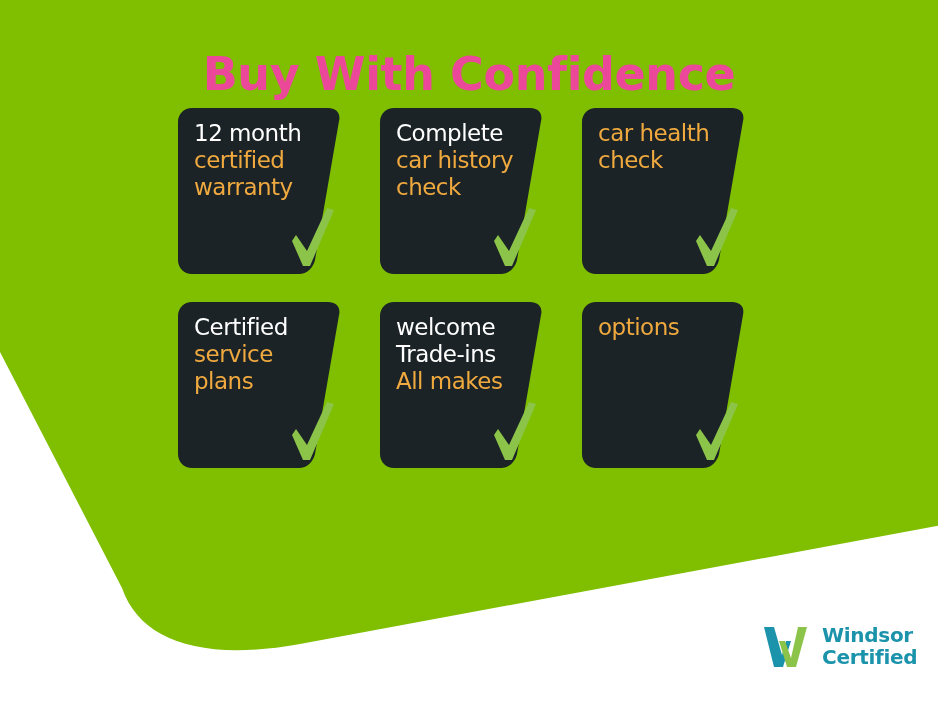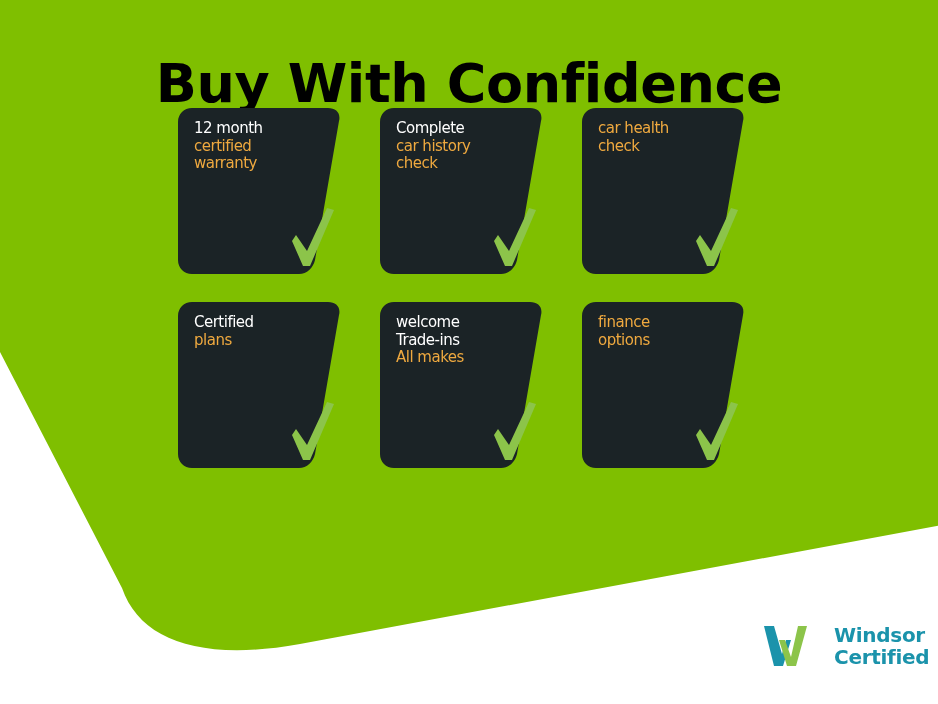--- a/index.html
+++ b/index.html
@@ -28,22 +28,22 @@
     pointer-events: none;
   }
 
   
   #page-title {
     position: absolute;
     left: 0;
     top: 18px;
     width: 938px;
     text-align: center;
-    color: #000000;
-    font-size: 54px;
+    color: #ec4899;
+    font-size: 46px;
     font-weight: bold;
     letter-spacing: -0.4px;
     line-height: 1.1;
     font-family: "DejaVu Sans", sans-serif;
   }
 
   
   #card-grid {
     position: absolute;
     left: 178px;
@@ -65,21 +65,21 @@
     position: absolute;
     inset: 0;
     width: 176px;
     height: 166px;
   }
   .card-text {
     position: absolute;
     left: 16px;
     top: 12px;
     width: 146px;
-    font-size: 15px;
+    font-size: 23px;
     line-height: 1.17;
     font-weight: normal;
     font-family: "DejaVu Sans", sans-serif;
     letter-spacing: -0.5px;
   }
   .t-white { color: #ffffff; display: block; }
   .t-orange { color: #efa93f; display: block; }
   .check {
     position: absolute;
     right: 18px;
@@ -87,22 +87,22 @@
     width: 46px;
     height: 60px;
   }
 
   
   #logo {
     position: absolute;
     left: 762px;
     top: 624px;
     display: flex;
-    align-items: center;
-    gap: 26px;
+    align-items: flex-end;
+    gap: 14px;
   }
   #logo-mark { width: 46px; height: 44px; flex: 0 0 46px; }
   #logo-wordmark {
     color: #1b93ab;
     font-size: 20px;
     line-height: 1.12;
     font-weight: bold;
     font-family: "DejaVu Sans", sans-serif;
     letter-spacing: -0.3px;
   }
@@ -172,20 +172,21 @@
 
     <div class="card-row">
 
       <div class="card">
         <svg class="card-shape" viewBox="0 0 176 166" xmlns="http://www.w3.org/2000/svg">
           <path d="M14,0 H150 C158,0 163,5 161,13 L137,152 C135,160 129,166 121,166
                    H14 C6,166 0,160 0,152 V14 C0,6 6,0 14,0 Z" fill="#1b2326"></path>
         </svg>
         <div class="card-text">
           <span class="t-white">Certified</span>
+          <span class="t-orange">service</span>
           <span class="t-orange">plans</span>
         </div>
         <svg class="check" viewBox="0 0 46 60" xmlns="http://www.w3.org/2000/svg">
           <path d="M2,33 L6,27 L17,43 L37,0 L44,2 L20,58 L13,58 Z" fill="#8cc44a"></path>
         </svg>
       </div>
 
       <div class="card">
         <svg class="card-shape" viewBox="0 0 176 166" xmlns="http://www.w3.org/2000/svg">
           <path d="M14,0 H150 C158,0 163,5 161,13 L137,152 C135,160 129,166 121,166
@@ -200,21 +201,20 @@
           <path d="M2,33 L6,27 L17,43 L37,0 L44,2 L20,58 L13,58 Z" fill="#8cc44a"></path>
         </svg>
       </div>
 
       <div class="card">
         <svg class="card-shape" viewBox="0 0 176 166" xmlns="http://www.w3.org/2000/svg">
           <path d="M14,0 H150 C158,0 163,5 161,13 L137,152 C135,160 129,166 121,166
                    H14 C6,166 0,160 0,152 V14 C0,6 6,0 14,0 Z" fill="#1b2326"></path>
         </svg>
         <div class="card-text">
-          <span class="t-orange">finance</span>
           <span class="t-orange">options</span>
         </div>
         <svg class="check" viewBox="0 0 46 60" xmlns="http://www.w3.org/2000/svg">
           <path d="M2,33 L6,27 L17,43 L37,0 L44,2 L20,58 L13,58 Z" fill="#8cc44a"></path>
         </svg>
       </div>
     </div>
   </div>
 
   <div id="logo">

